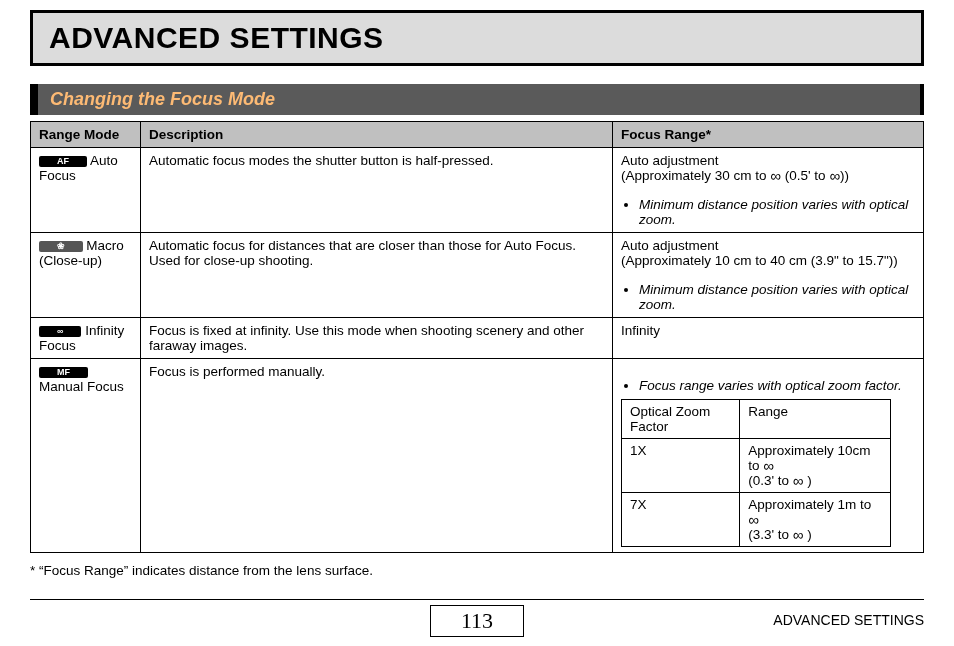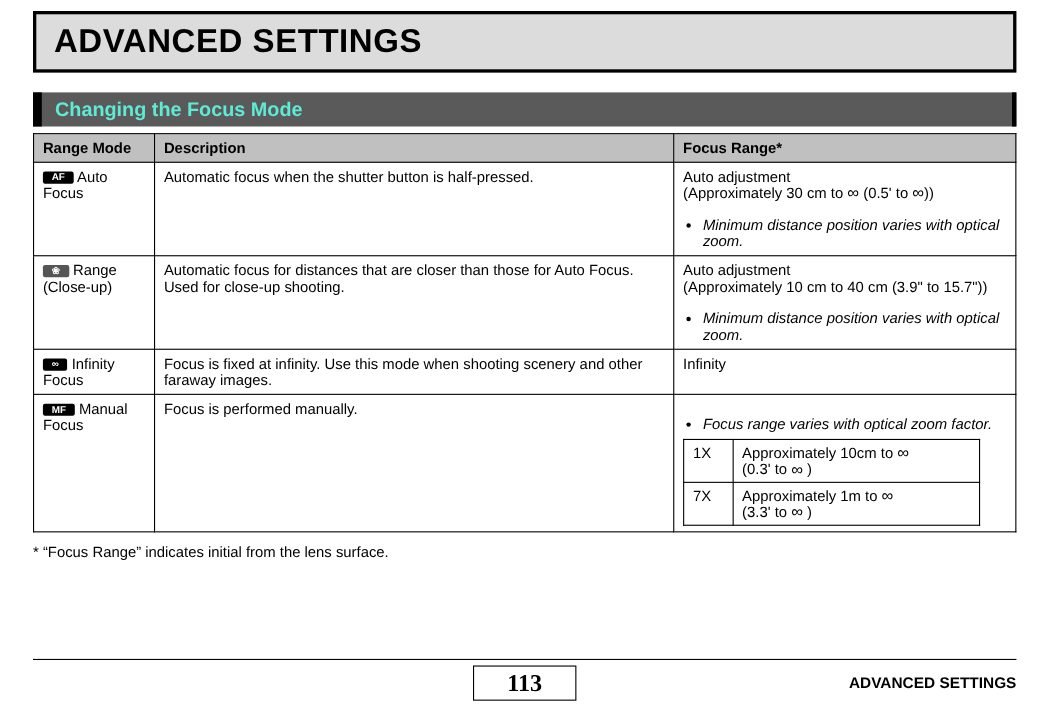--- a/index.html
+++ b/index.html
@@ -22,23 +22,24 @@
     padding: 8px 16px;
     margin-bottom: 18px;
   }
   .title-box h1 {
     font-size: 30px;
     font-weight: bold;
     letter-spacing: 0.5px;
   }
   .section-header {
     background: #5a5a5a;
-    color: #5eead4;
+    color: #fdba74;
     font-size: 18px;
     font-weight: bold;
+    font-style: italic;
     padding: 5px 12px;
     border-left: 8px solid #000;
     border-right: 4px solid #000;
     margin-bottom: 6px;
   }
   .intro {
     font-size: 13.5px;
     margin-bottom: 8px;
   }
   table.main {
@@ -58,21 +59,21 @@
   }
   .col-mode   { width: 110px; }
   .col-desc   { width: 472px; }
   .col-range  { width: auto; }
   .icon-box {
     display: inline-block;
     background: #000;
     color: #fff;
     font-size: 9px;
     font-weight: bold;
-    padding: 1px 8px;
+    padding: 1px 18px;
     border-radius: 2px;
     vertical-align: middle;
     line-height: 1;
     font-family: Arial, sans-serif;
     min-width: 16px;
     text-align: center;
   }
   .icon-box.light { background: #555; }
   .bullet-list {
     list-style: disc;
@@ -110,21 +111,20 @@
   .footer-line {
     border-top: 1px solid #000;
     margin-bottom: 4px;
   }
   .footer-row {
     display: flex;
     justify-content: center;
     align-items: center;
     position: relative;
     height: 34px;
-    font-weight: bold;
   }
   .page-num-box {
     border: 1px solid #000;
     padding: 2px 30px;
     font-size: 22px;
     font-family: Georgia, 'Times New Roman', serif;
   }
   .footer-label {
     position: absolute;
     right: 0;
@@ -151,33 +151,33 @@
         <th class="col-desc">Description</th>
         <th class="col-range">Focus Range*</th>
       </tr>
     </thead>
     <tbody>
 
       <tr>
         <td>
           <span class="icon-box">AF</span><span> Auto Focus</span>
         </td>
-        <td>Automatic focus when the shutter button is half-pressed.</td>
+        <td>Automatic focus modes the shutter button is half-pressed.</td>
         <td>
           <span>Auto adjustment</span><br>
           <span>(Approximately 30 cm to </span><span class="inf">∞</span><span> (0.5' to </span><span class="inf">∞</span><span>))</span>
           <ul class="bullet-list">
               <li>Minimum distance position varies with optical zoom.</li>
             </ul>
         </td>
       </tr>
 
       <tr>
         <td>
-          <span class="icon-box light">❀</span><span> Range (Close-up)</span>
+          <span class="icon-box light">❀</span><span> Macro (Close-up)</span>
         </td>
         <td>Automatic focus for distances that are closer than those for Auto Focus. Used for close-up shooting.</td>
         <td>
           <span>Auto adjustment</span><br>
           <span>(Approximately 10 cm to 40 cm (3.9" to 15.7"))</span>
           <ul class="bullet-list">
               <li>Minimum distance position varies with optical zoom.</li>
             </ul>
         </td>
       </tr>
@@ -194,20 +194,24 @@
         <td>
           <span class="icon-box">MF</span><span> Manual Focus</span>
         </td>
         <td>Focus is performed manually.</td>
         <td>
           <ul class="bullet-list">
               <li>Focus range varies with optical zoom factor.</li>
             </ul>
           <table class="inner">
             <tbody>
+                <tr>
+              <td>Optical Zoom Factor</td>
+              <td>Range</td>
+            </tr>
             <tr>
               <td>1X</td>
               <td>
                 <span>Approximately 10cm to </span><span class="inf">∞</span><br>
                 <span>(0.3' to </span><span class="inf">∞</span><span> )</span>
               </td>
             </tr>
             <tr>
               <td>7X</td>
               <td>
@@ -215,21 +219,21 @@
                 <span>(3.3' to </span><span class="inf">∞</span><span> )</span>
               </td>
             </tr>
           </tbody>
             </table>
         </td>
       </tr>
     </tbody>
   </table>
 
-  <p class="footnote">*  “Focus Range” indicates initial from the lens surface.</p>
+  <p class="footnote">*  “Focus Range” indicates distance from the lens surface.</p>
 
   <div class="footer">
     <div class="footer-line"></div>
     <div class="footer-row">
       <div class="page-num-box">113</div>
       <div class="footer-label">ADVANCED SETTINGS</div>
     </div>
   </div>
 
 </div>

